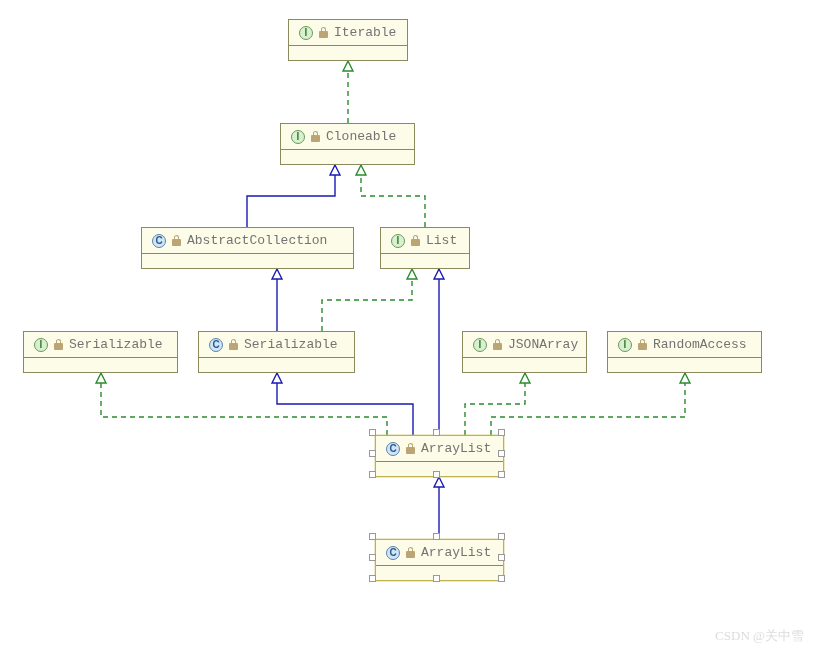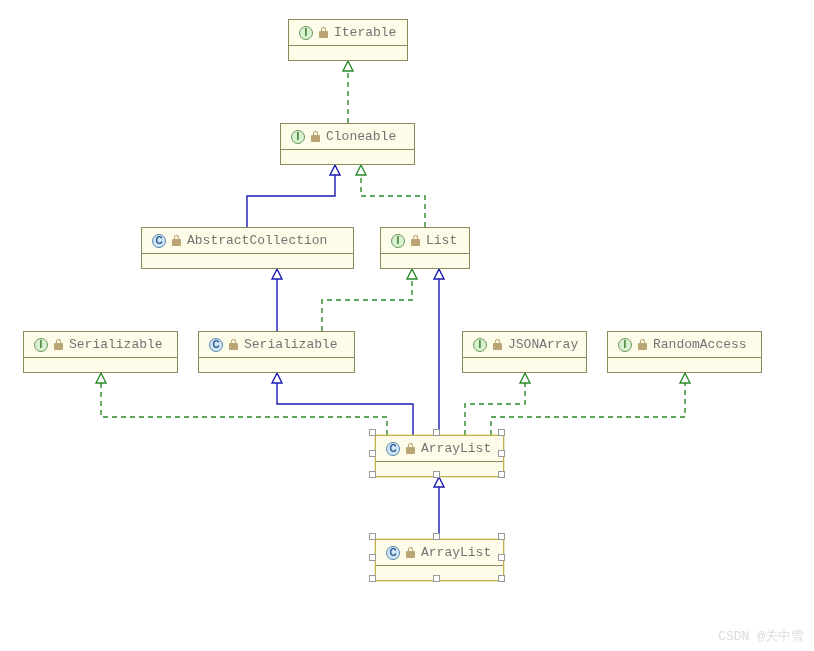--- a/index.html
+++ b/index.html
@@ -103,21 +103,21 @@
     height: 7px;
     background: #fff;
     border: 1px solid #999;
     box-sizing: border-box;
   }
   .watermark {
     position: absolute;
     right: 10px;
     bottom: 6px;
     color: #dcdcdc;
-    font-family: Liberation Mono, monospace;
+    font-family: Liberation Serif, serif;
     font-size: 13px;
   }
 </style>
 </head>
 <body>
 
 <svg class="connectors">
   <defs>
     <marker id="m-ext" viewBox="0 0 10 10" refX="5" refY="9" markerWidth="10" markerHeight="10" orient="auto-start-reverse">
       <path d="M 1 9 L 5 1 L 9 9 Z" fill="#fff" stroke="#1a1ab3" stroke-width="1.2"></path>

